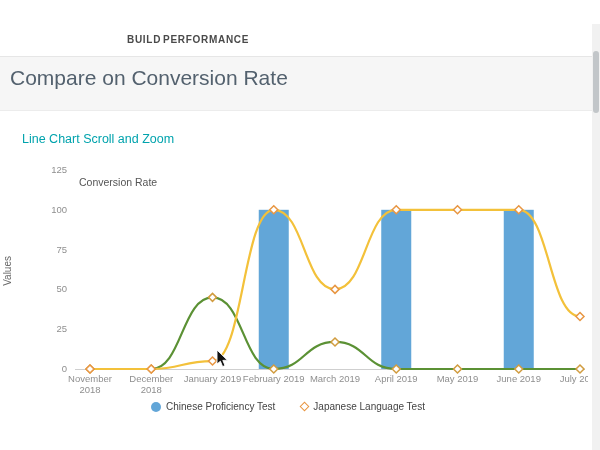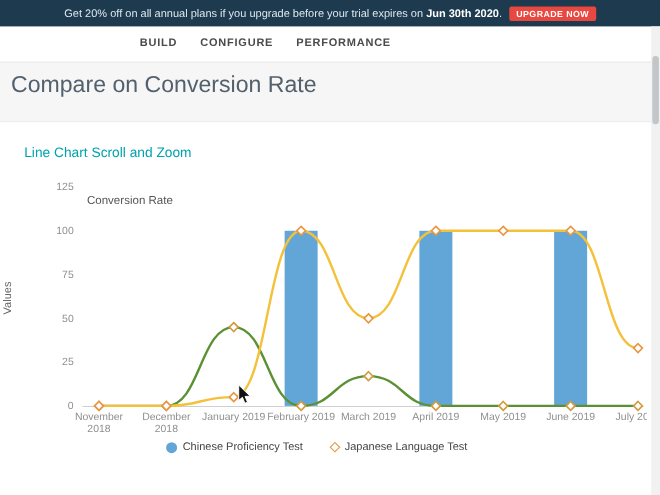--- a/index.html
+++ b/index.html
@@ -9,21 +9,21 @@
   
   .banner{position:absolute;left:0;top:0;width:600px;height:24px;background:#1e3a4f;
           display:flex;align-items:center;justify-content:center;gap:7px;z-index:20}
   .banner-text{font-size:10px;color:#dde7ee;white-space:nowrap}
   .banner-text b{color:#fff}
   .upgrade-btn{background:#e8483f;color:#fff;font-size:8px;font-weight:bold;padding:2px 6px;
                border:none;border-radius:2px;letter-spacing:.4px;font-family:inherit;cursor:pointer}
   
   .nav{position:absolute;left:0;top:24px;width:592px;height:33px;background:#fff;
        border-bottom:1px solid #e6e6e6;display:flex;align-items:stretch;z-index:10}
-  .nav-items{display:flex;gap:19px;margin-left:126px;align-items:stretch}
+  .nav-items{display:flex;margin-left:126px;align-items:stretch}
   .nav-item{font-size:10px;font-weight:bold;color:#4a4a4a;letter-spacing:.7px;display:flex;
             align-items:center;border-bottom:2px solid transparent;padding:0 1px;cursor:pointer}
   .nav-item.active{color:#00a3ad;border-bottom-color:#00a3ad}
   .nav-right{margin-left:auto;display:flex;align-items:center;gap:6px;margin-right:12px}
   .saved{font-size:9px;color:#b9b9b9}
   .check-circle{width:15px;height:15px;border:1.6px solid #56b45a;border-radius:50%;
                 color:#56b45a;font-size:9px;font-weight:bold;display:flex;align-items:center;
                 justify-content:center}
   .tool-btn{width:22px;height:17px;background:#9aa1a7;border:none;border-radius:3px;
             display:flex;align-items:center;justify-content:center;cursor:pointer}
@@ -52,29 +52,24 @@
   .scroll-thumb{position:absolute;right:1px;top:27px;width:6px;height:62px;background:#c2c6c9;
                 border-radius:3px;cursor:pointer}
   
   .cursor{position:absolute;left:216px;top:350px;z-index:40;pointer-events:none}
 </style>
 </head>
 <body>
 
 <div class="screen">
 
-  <div class="banner">
-    <span class="banner-text"><span>Get 20% off on all annual plans if you upgrade before your trial expires on </span><b>Jun 30th 2020</b><span>.</span></span>
-    <button class="upgrade-btn">UPGRADE NOW</button>
-  </div>
 
   <div class="nav">
     <div class="nav-items">
       <div class="nav-item">BUILD</div>
-      <div class="nav-item">CONFIGURE</div>
       <div class="nav-item">PERFORMANCE</div>
     </div>
   </div>
 
   <div class="page-bg"></div>
   <h1 class="page-title">Compare on Conversion Rate</h1>
 
   <div class="card">
     <a class="chart-link">Line Chart Scroll and Zoom</a>
     <span class="chart-title">Conversion Rate</span>

